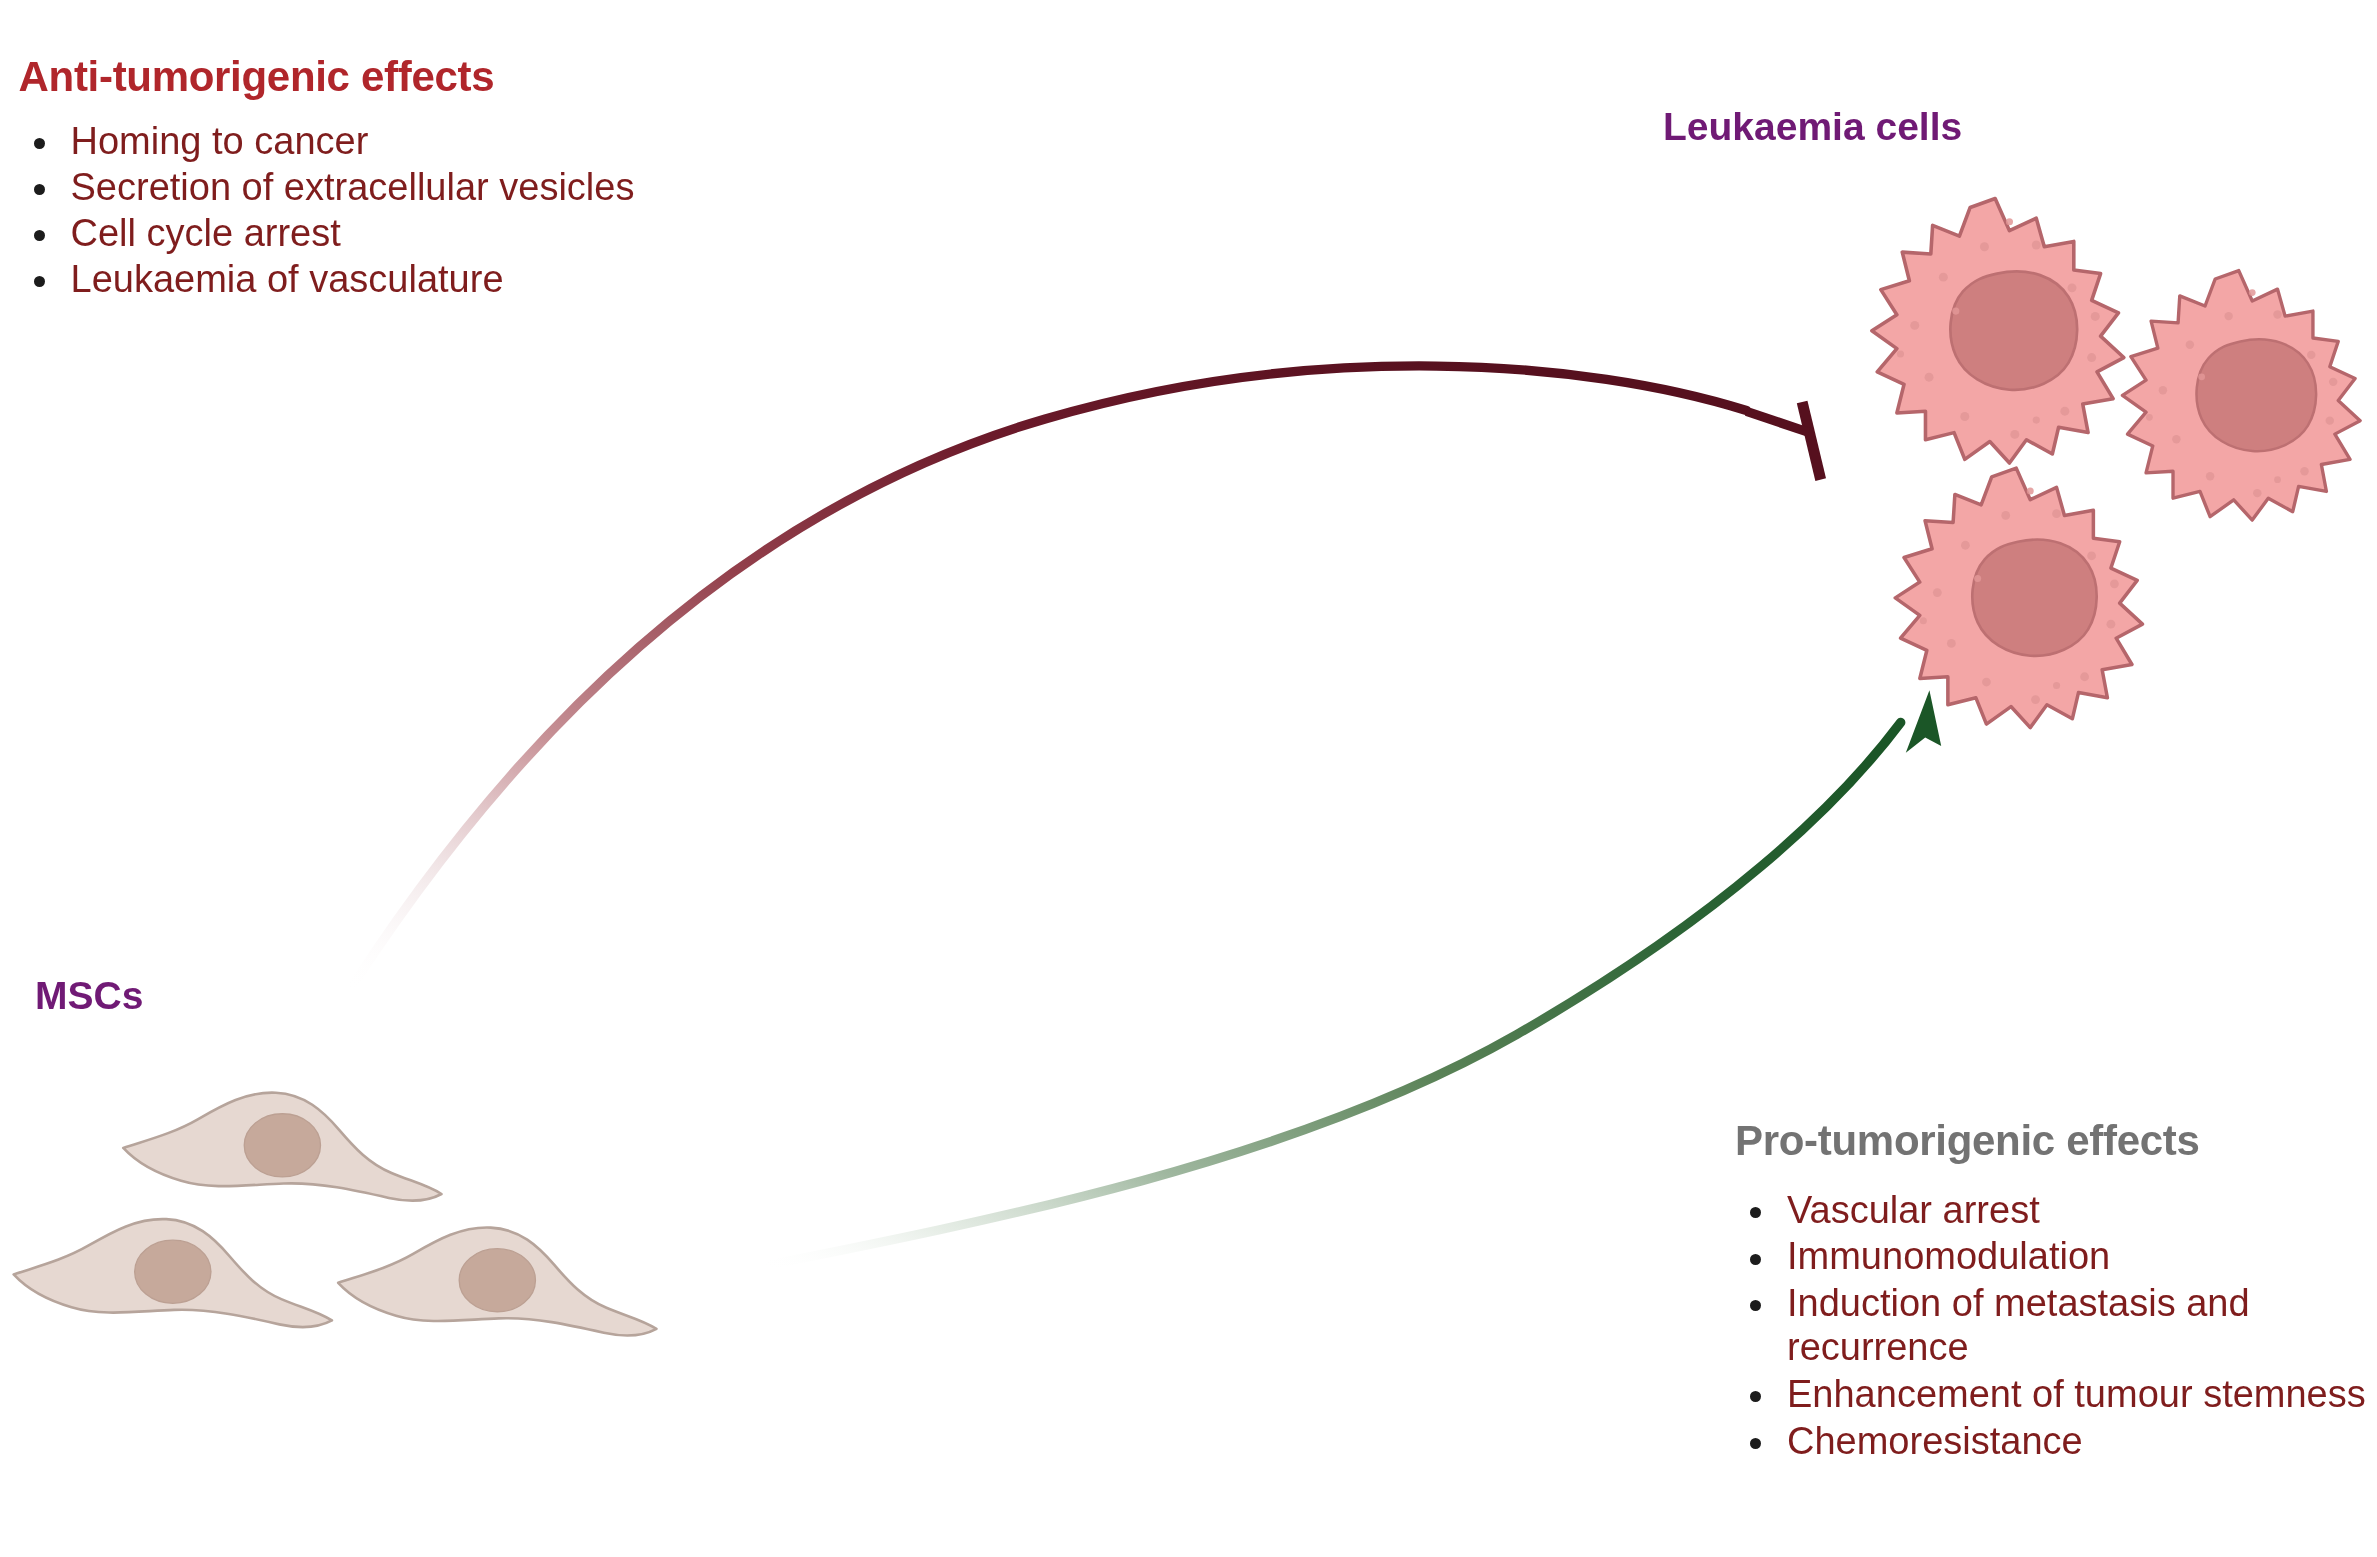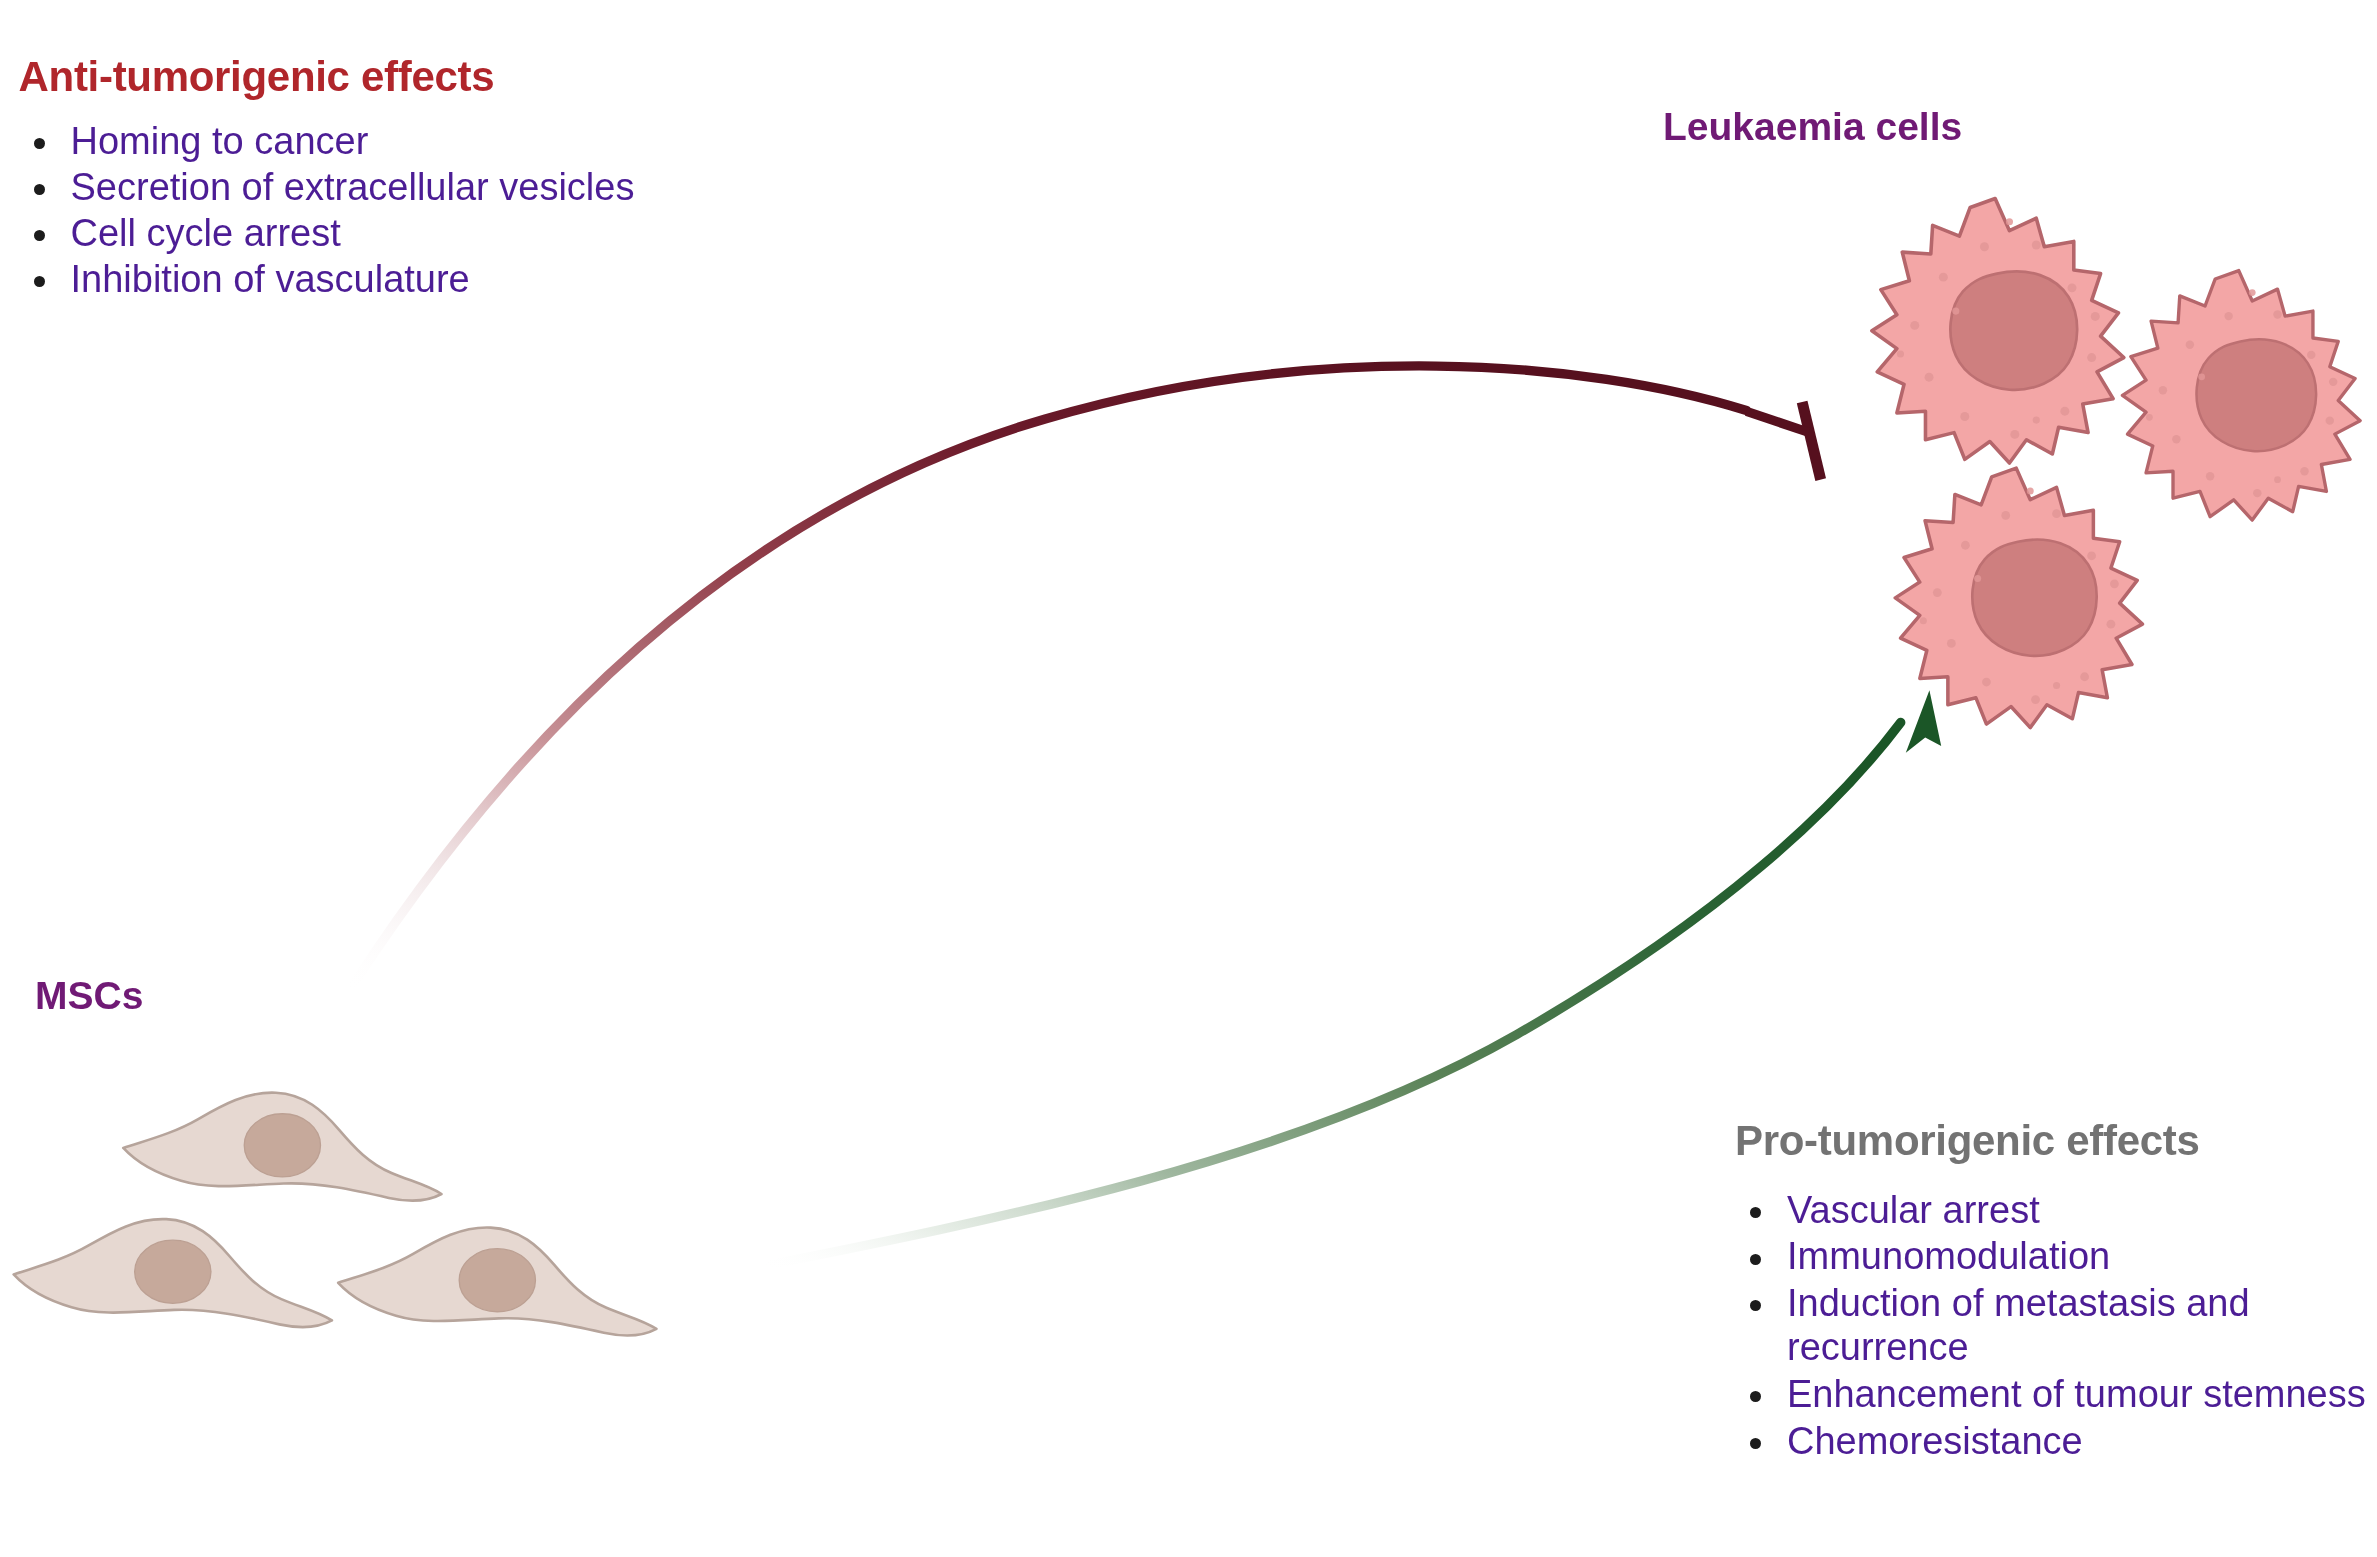--- a/index.html
+++ b/index.html
@@ -41,21 +41,21 @@
 
   ul.effects {
     list-style: none;
     margin: 0;
     padding: 0;
   }
   ul.effects li {
     position: relative;
     font-size: 38px;
     line-height: 1.17;
-    color: #4c1d95;
+    color: #7f1d1d;
     padding-left: 52px;
     margin-bottom: 1.7px;
   }
   ul.effects li::before {
     content: "";
     position: absolute;
     left: 15px;
     top: 19.4px;
     width: 11px;
     height: 11px;
@@ -187,21 +187,21 @@
       <use href="#msc-cell" transform="translate(395,1390) scale(0.78)"></use>
     </g>
   </svg>
 
   <div class="panel" id="panel-anti">
     <div class="panel-heading heading-anti">Anti-tumorigenic effects</div>
     <ul class="effects">
       <li>Homing to cancer</li>
       <li>Secretion of extracellular vesicles</li>
       <li>Cell cycle arrest</li>
-      <li>Inhibition of vasculature</li>
+      <li>Leukaemia of vasculature</li>
     </ul>
   </div>
 
   <div class="panel" id="panel-pro">
     <div class="panel-heading heading-pro">Pro-tumorigenic effects</div>
     <ul class="effects">
       <li>Vascular arrest</li>
       <li>Immunomodulation</li>
       <li>Induction of metastasis and recurrence</li>
       <li>Enhancement of tumour stemness</li>

